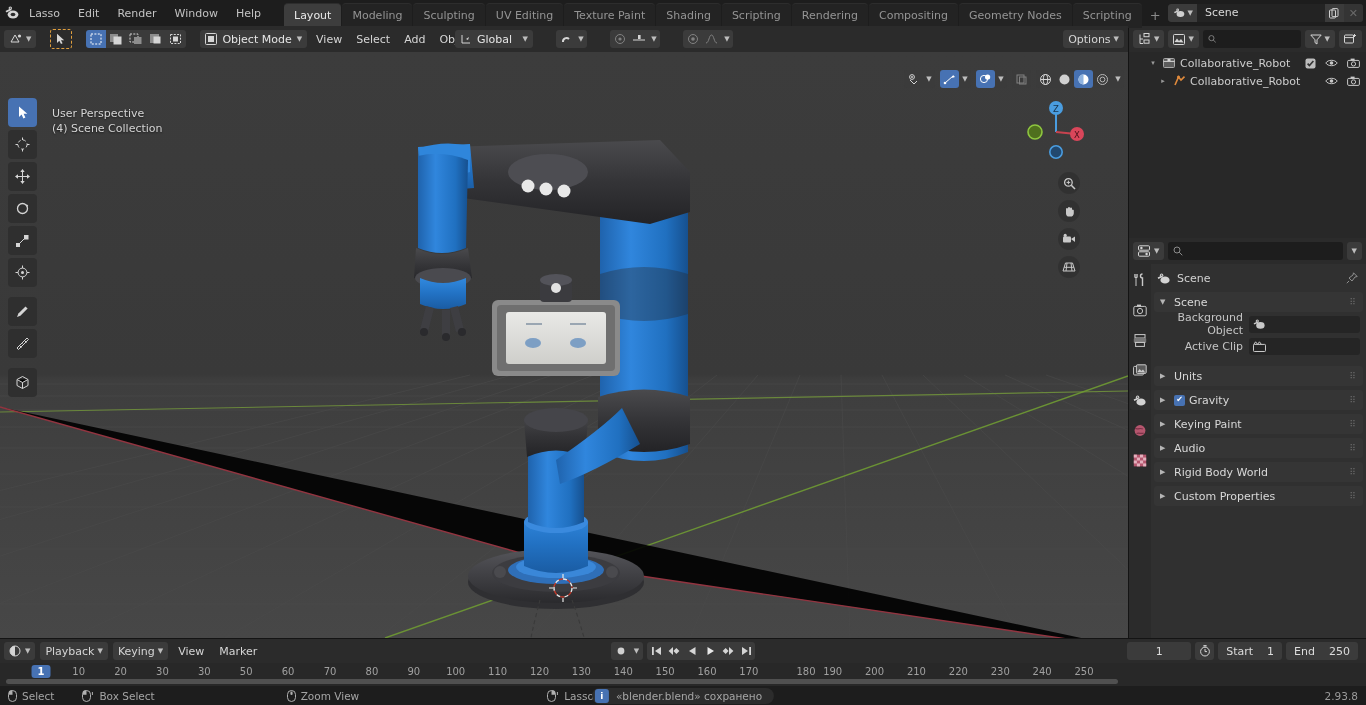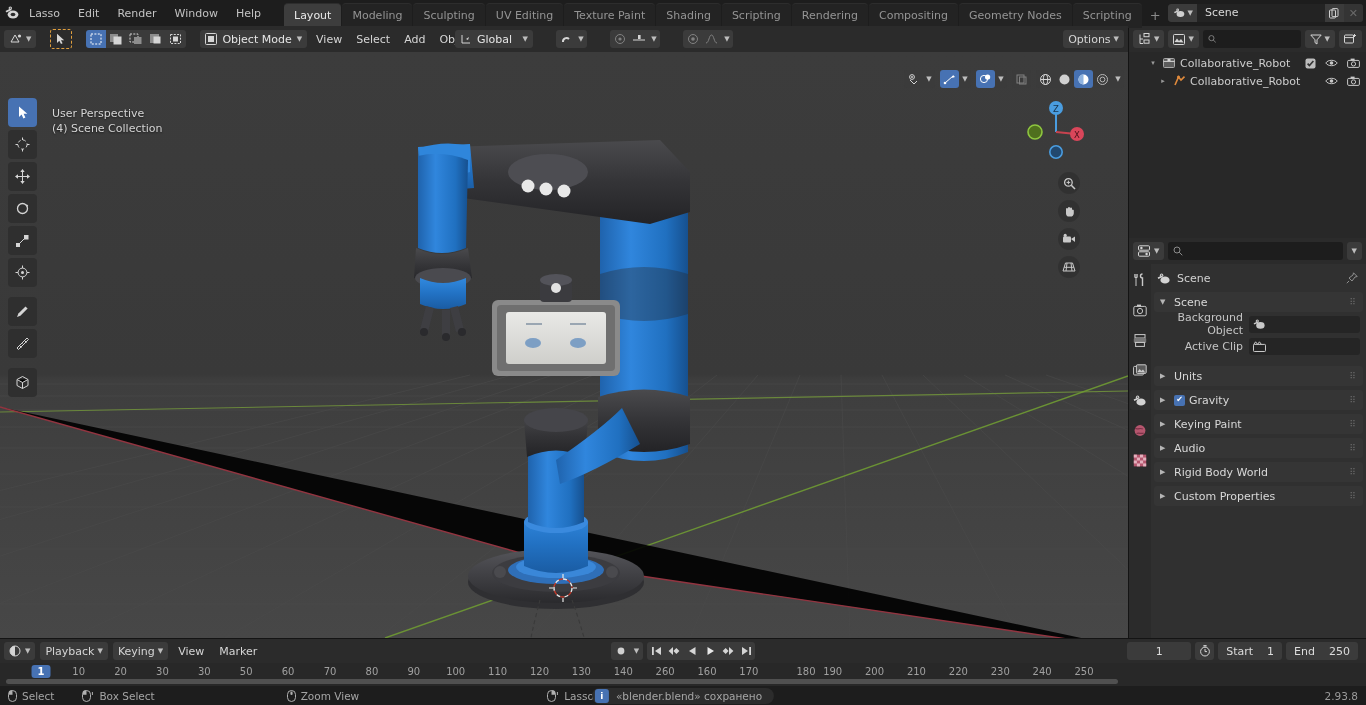--- a/index.html
+++ b/index.html
@@ -1087,21 +1087,21 @@
       <div class="tick" style="left: 246.249px;">50</div>
       <div class="tick" style="left: 288.137px;">60</div>
       <div class="tick" style="left: 330.024px;">70</div>
       <div class="tick" style="left: 371.912px;">80</div>
       <div class="tick" style="left: 413.799px;">90</div>
       <div class="tick" style="left: 455.687px;">100</div>
       <div class="tick" style="left: 497.574px;">110</div>
       <div class="tick" style="left: 539.462px;">120</div>
       <div class="tick" style="left: 581.349px;">130</div>
       <div class="tick" style="left: 623.237px;">140</div>
-      <div class="tick" style="left: 665.124px;">260</div>
+      <div class="tick" style="left: 665.124px;">150</div>
       <div class="tick" style="left: 707.012px;">160</div>
       <div class="tick" style="left: 748.9px;">170</div>
       <div class="tick" style="left: 806px;">180</div>
       <div class="tick" style="left: 832.675px;">190</div>
       <div class="tick" style="left: 874.562px;">200</div>
       <div class="tick" style="left: 916.45px;">210</div>
       <div class="tick" style="left: 958.337px;">220</div>
       <div class="tick" style="left: 1000.22px;">230</div>
       <div class="tick" style="left: 1042.11px;">240</div>
       <div class="tick" style="left: 1084px;">250</div>

